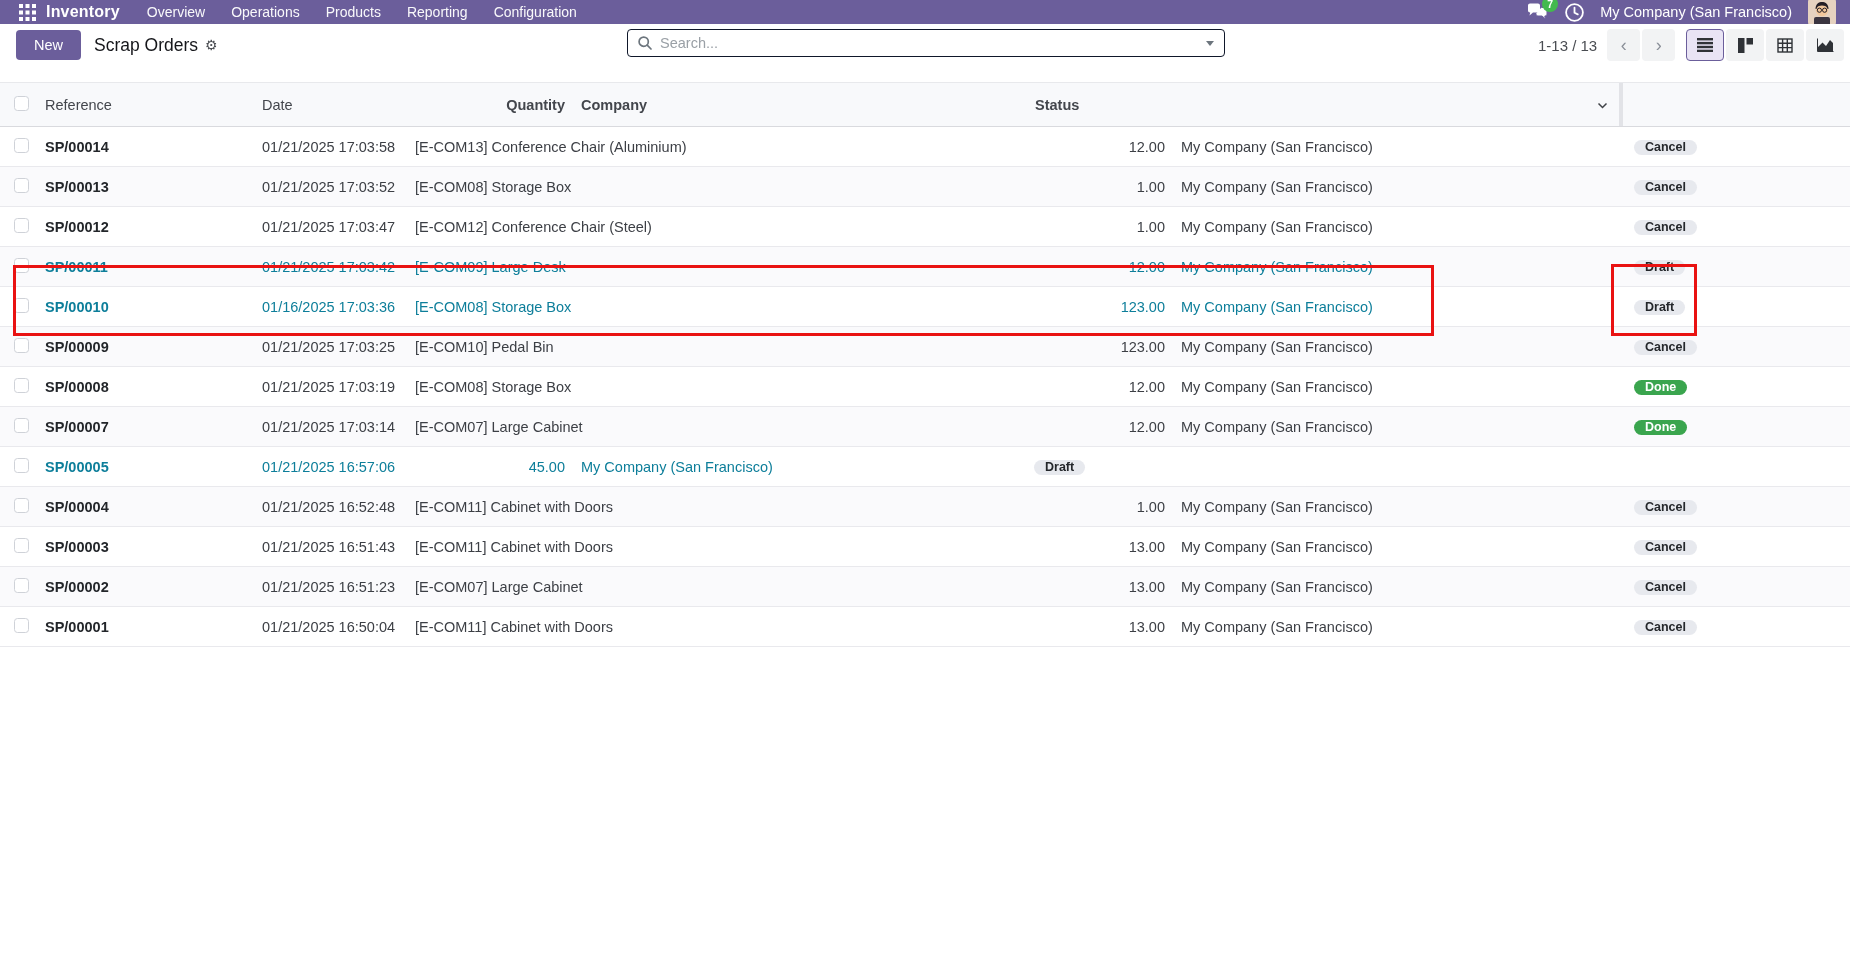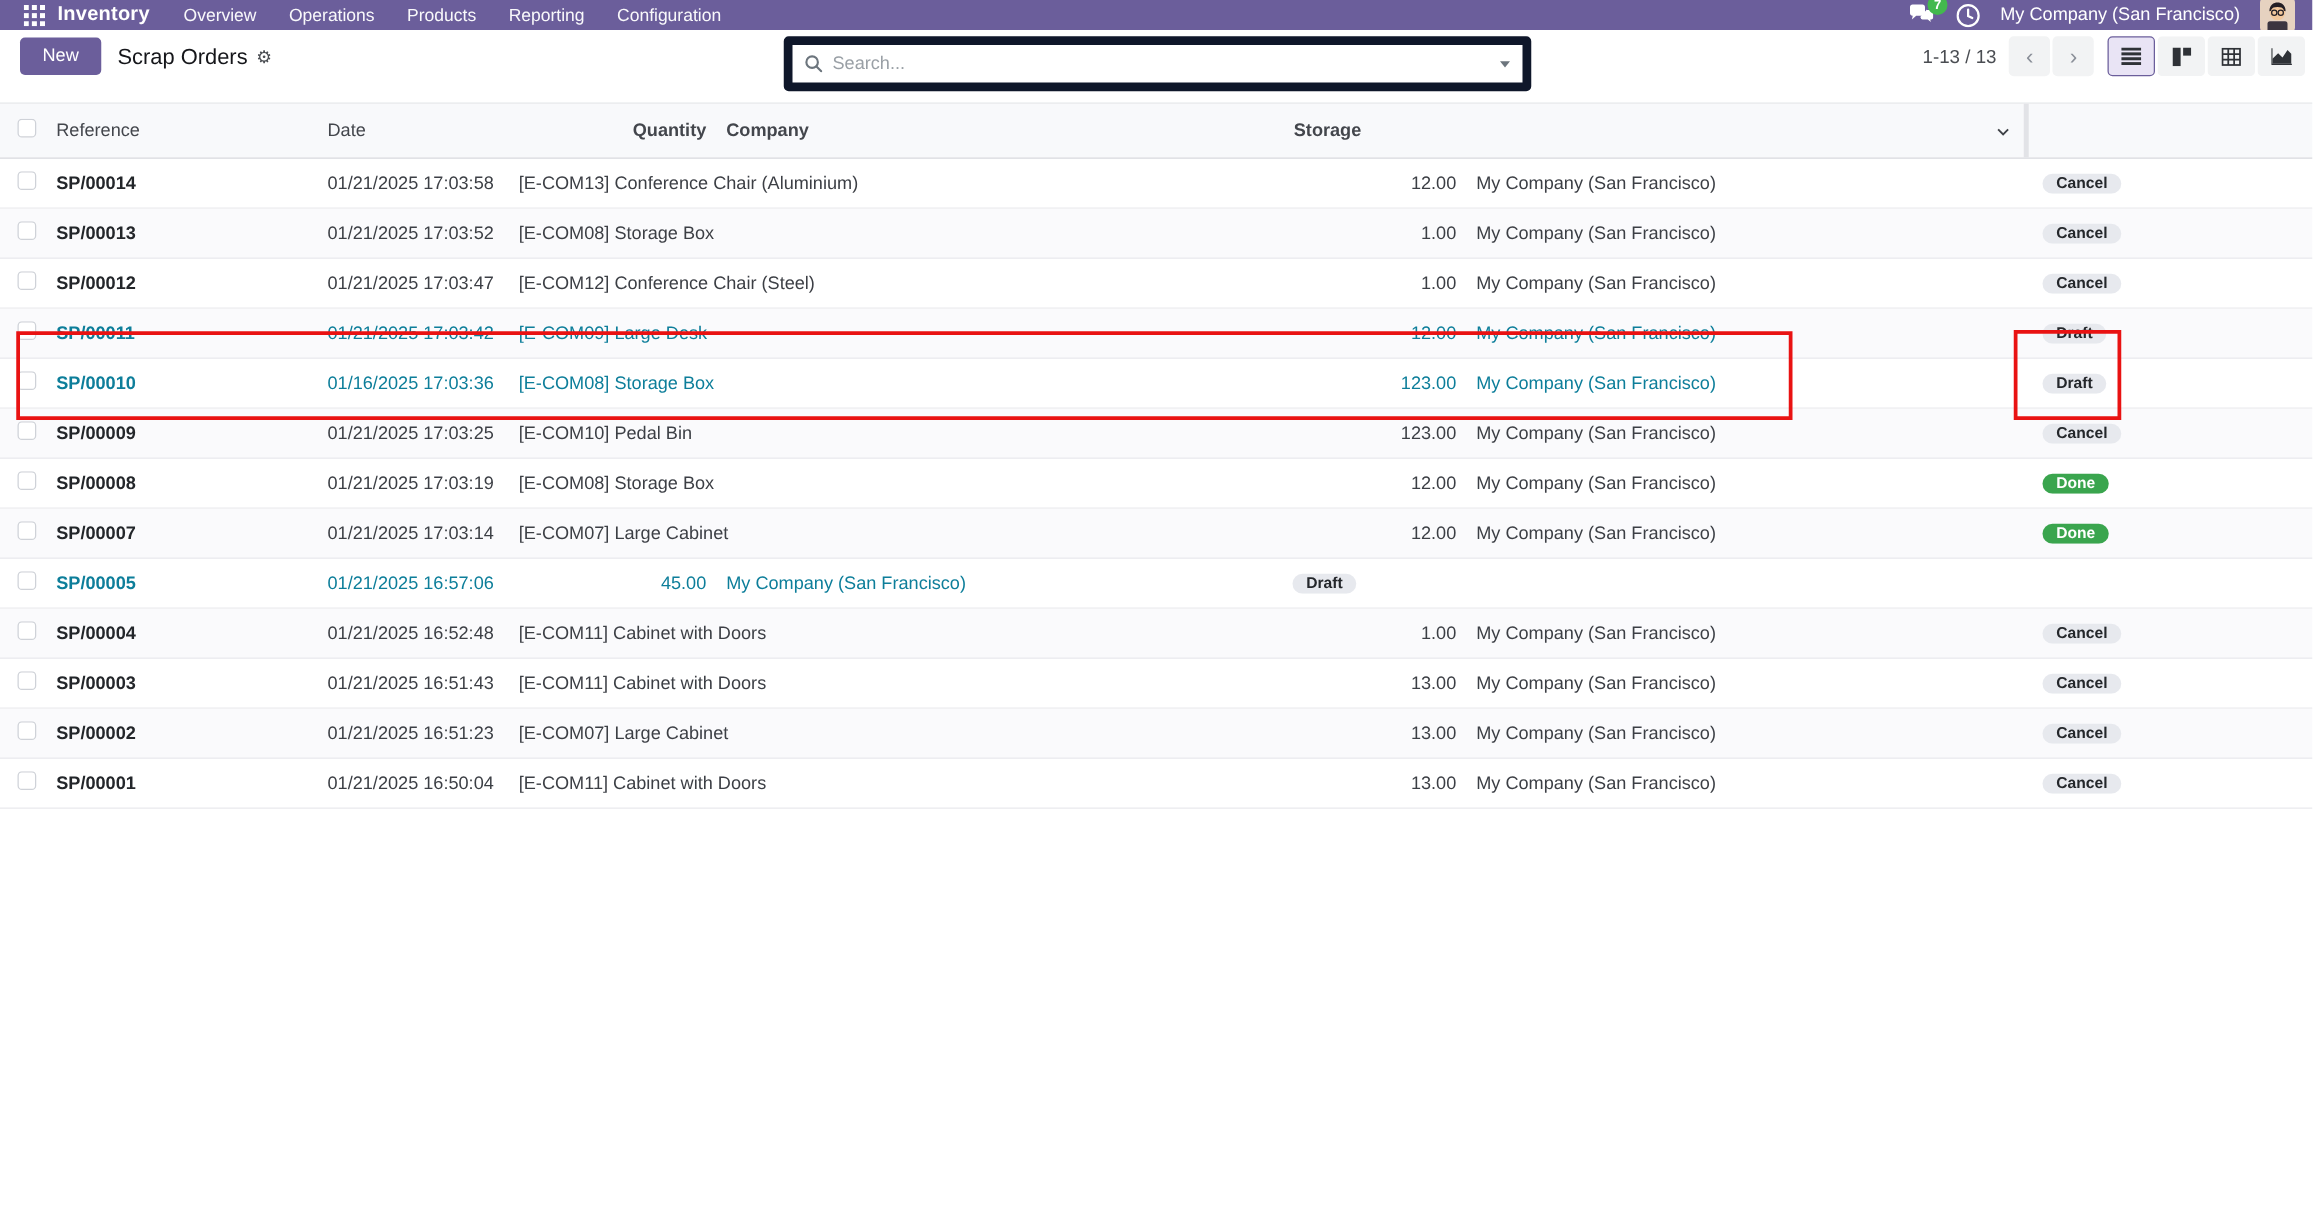--- a/index.html
+++ b/index.html
@@ -29,21 +29,21 @@
   .msg-badge{position:absolute;top:-7px;right:-9px;background:#43b94e;color:#fff;font-size:10.5px;font-weight:700;
     min-width:16px;height:16px;border-radius:8px;display:flex;align-items:center;justify-content:center;padding:0 4px;}
   .company-label{font-size:14.5px;}
   .avatar{width:28px;height:28px;border-radius:4px;overflow:hidden;display:block;cursor:pointer;}
   
   .control{height:42px;display:flex;align-items:center;padding-left:16px;position:relative;background:#fff;}
   .btn-new{background:var(--purple);color:#fff;border:none;border-radius:4px;font-size:14.5px;
     padding:7px 18px;cursor:pointer;font-family:inherit;}
   .page-title{font-size:17.5px;color:#15161a;margin-left:13px;font-weight:400;}
   .gear{color:#4a4d52;font-size:14px;margin-left:7px;cursor:pointer;}
-  .searchbox{position:absolute;left:627px;top:5px;width:598px;height:44px;border:7px solid #0f172a;border-radius:4px;
+  .searchbox{position:absolute;left:627px;top:5px;width:598px;height:28px;border:1px solid #0f172a;border-radius:4px;
     display:flex;align-items:center;padding:0 10px;background:#fff;}
   .searchbox input{border:none;outline:none;flex:1;font-size:14.5px;margin-left:8px;font-family:inherit;color:#333;}
   .searchbox input::placeholder{color:#9aa0a6;}
   .search-caret{width:0;height:0;border-left:4.5px solid transparent;border-right:4.5px solid transparent;
     border-top:5px solid #6c757d;cursor:pointer;}
   .pager{position:absolute;left:1538px;top:5px;height:32px;display:flex;align-items:center;gap:10px;}
   .pager-text{font-size:15px;color:#4a4d52;white-space:nowrap;}
   .pager-btns{display:flex;gap:2px;}
   .pager-btn{width:33px;height:32px;background:#f2f3f4;border:none;border-radius:4px;color:#8a8f98;
     font-size:18px;display:flex;align-items:center;justify-content:center;cursor:pointer;font-family:inherit;}
@@ -200,21 +200,21 @@
     <div class="cell c-ref">Reference</div>
     <div class="cell c-date">Date</div>
     <div class="cell c-qty">Quantity</div>
     <div class="cell c-company">Company</div>
     <span class="sort-caret">
       <svg width="13" height="13" viewBox="0 0 13 13">
           <path d="M2.5 4.5 L6.5 8.5 L10.5 4.5" fill="none" stroke="#3f4247" stroke-width="1.5"></path>
         </svg>
     </span>
     <span class="head-divider"></span>
-    <div class="cell c-status">Storage</div>
+    <div class="cell c-status">Status</div>
   </div>
   <div class="tbody">
   <div class="trow">
     <div class="cell c-check"><span class="checkbox"></span></div>
     <div class="cell c-ref">SP/00014</div>
     <div class="cell c-date">01/21/2025 17:03:58</div>
     <div class="cell c-product">[E-COM13] Conference Chair (Aluminium)</div>
     <div class="cell c-qty">12.00</div>
     <div class="cell c-company">My Company (San Francisco)</div>
     <div class="cell c-status"><span class="badge badge-muted">Cancel</span></div>

